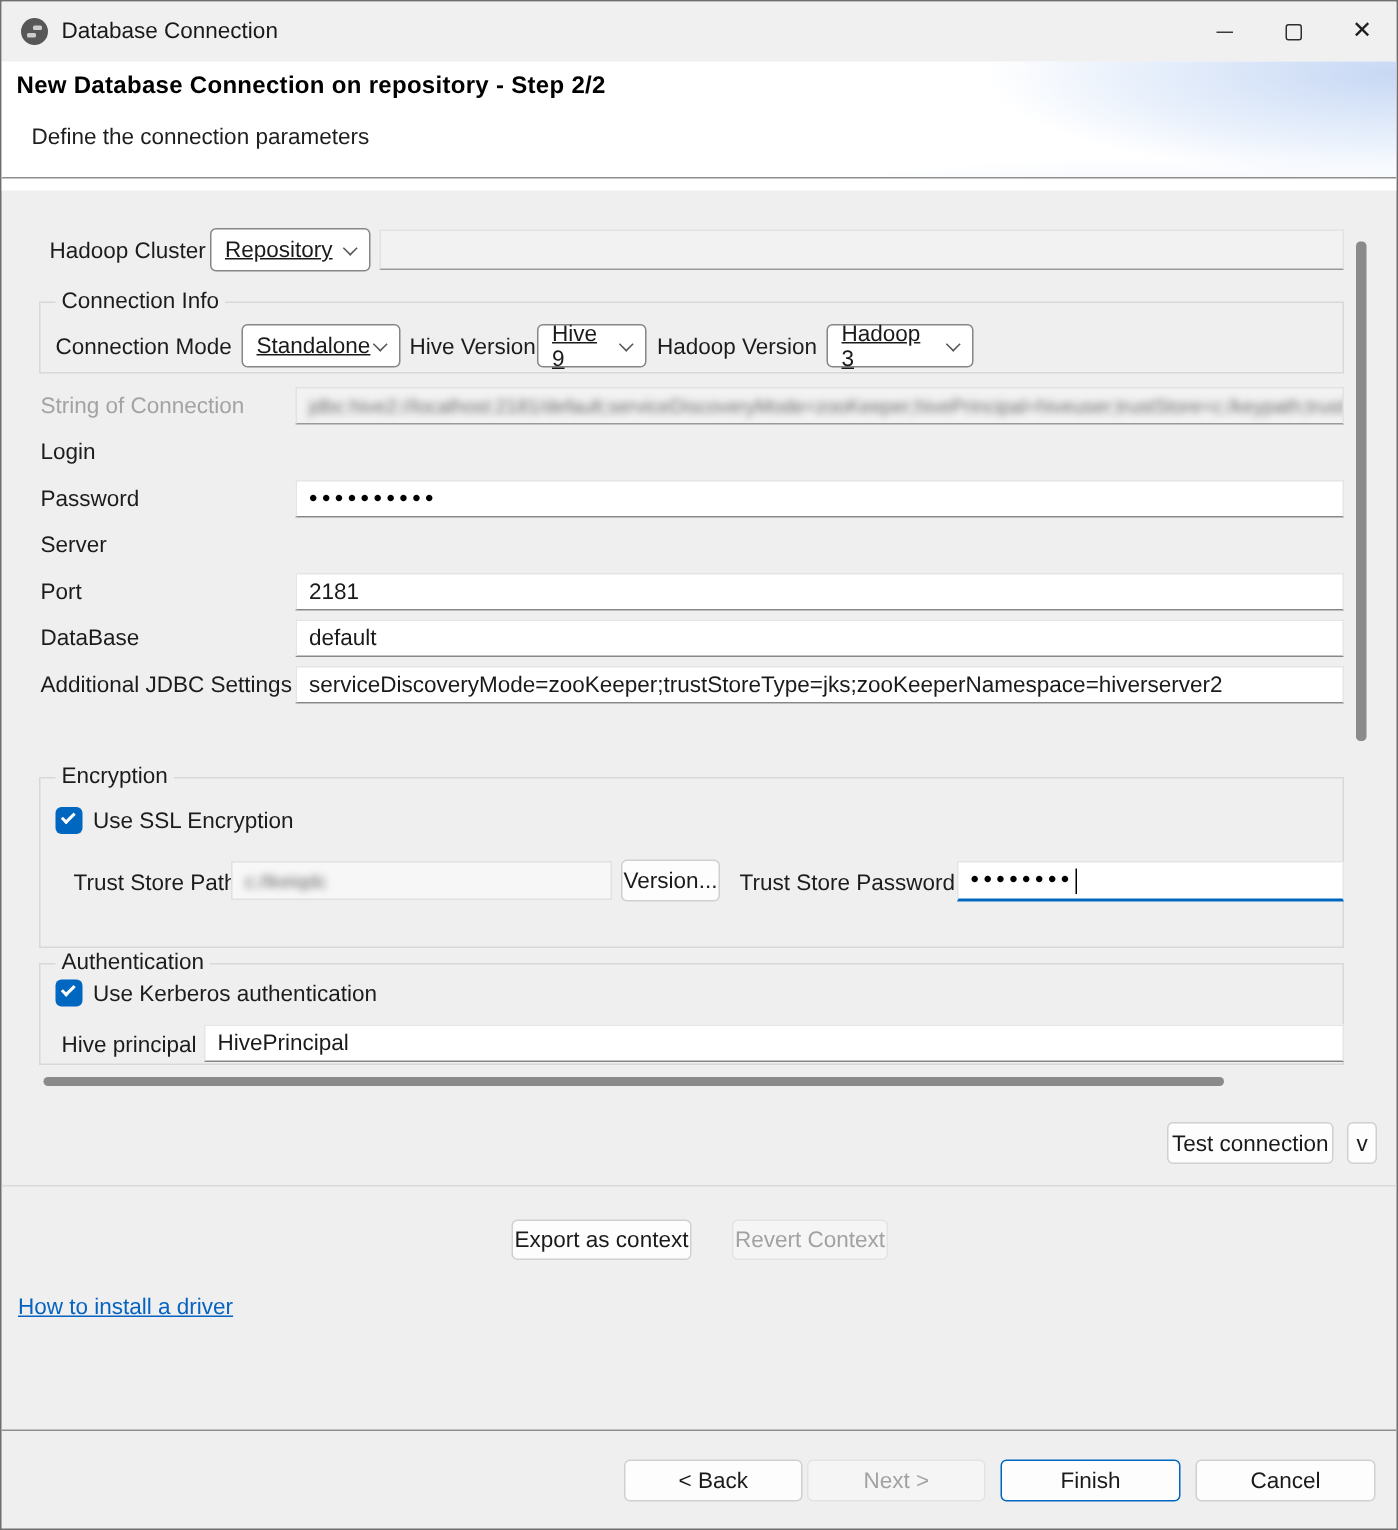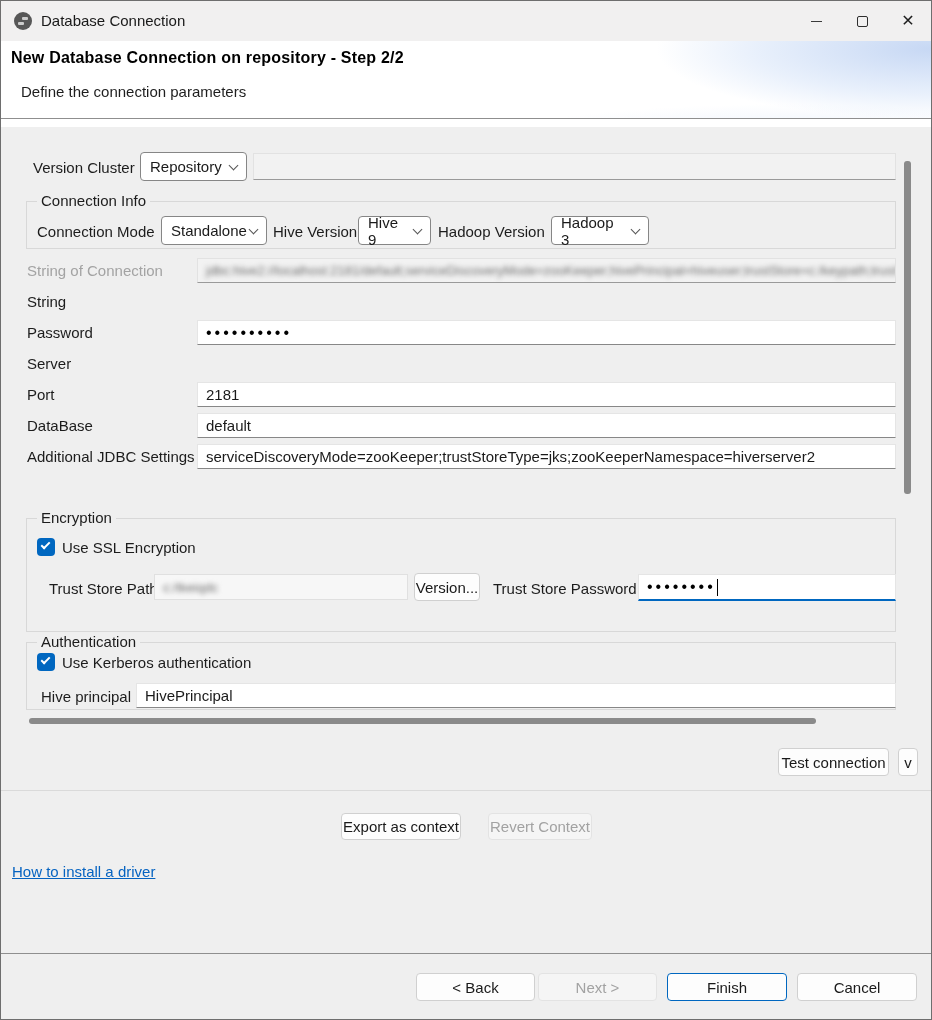--- a/index.html
+++ b/index.html
@@ -32,21 +32,21 @@
   }
   .header-title { position:absolute; left:10px; top:8px; font-size:16px; font-weight:bold; color:#000; letter-spacing:.2px; }
   .header-sub { position:absolute; left:20px; top:42px; font-size:15px; color:#1e1e1e; }
   .header-divider { position:absolute; top:117px; left:0; right:0; height:1px; background:#8f8f8f; }
 
   
   .lbl { position:absolute; font-size:15px; color:#1c1c1c; white-space:nowrap; }
   .lbl-disabled { color:#a3a3a3; }
 
   .dropdown { position:absolute; height:29px; background:#fff; border:1px solid #868686; border-radius:4px;
-    display:flex; align-items:center; padding:0 26px 0 9px; font-size:15px; cursor:default; }
+    display:flex; align-items:center; padding:0 26px 0 9px; font-size:15px; cursor:default;text-decoration:underline; }
   .chevron { position:absolute; right:9px; top:9px; width:7px; height:7px;
     border-right:1.4px solid #565656; border-bottom:1.4px solid #565656; transform:rotate(45deg); }
 
   .tfield { position:absolute; left:196px; width:699px; height:25px; background:#fff;
     border:1px solid #e5e5e5; border-bottom:1px solid #878787;
     display:flex; align-items:center; padding:0 8px; font-size:15px; overflow:hidden; white-space:nowrap; }
   .tfield-disabled { background:#f2f2f2; border-color:#e2e2e2; border-bottom-color:#9a9a9a; }
 
   .blurred { filter:blur(2.6px); color:#6d6d6d; font-size:13px; white-space:nowrap; }
 
@@ -94,21 +94,21 @@
       </span>
   </div>
 
   <div class="header">
     <div class="swoosh"></div>
     <div class="header-title">New Database Connection on repository - Step 2/2</div>
     <div class="header-sub">Define the connection parameters</div>
   </div>
   <div class="header-divider"></div>
 
-  <span class="lbl" style="left:32px; top:158px;">Version Cluster</span>
+  <span class="lbl" style="left:32px; top:158px;">Hadoop Cluster</span>
   <div class="dropdown" style="left:139px; top:151px; width:107px;">
     <span>Repository</span>
     <span class="chevron"></span>
   </div>
   <div class="tfield tfield-disabled" style="left:252px; top:152px; width:643px; height:27px;"></div>
 
   <div class="groupbox" style="left:25px; top:200px; width:870px; height:48px;">
     <span class="group-label">Connection Info</span>
   </div>
   <span class="lbl" style="left:36px; top:222px;">Connection Mode</span>
@@ -125,21 +125,21 @@
   <div class="dropdown" style="left:550px; top:215px; width:98px;">
     <span>Hadoop 3</span>
     <span class="chevron"></span>
   </div>
 
   <span class="lbl lbl-disabled" style="left:26px; top:261px;">String of Connection</span>
   <div class="tfield tfield-disabled" style="top:257px;">
     <span class="blurred">jdbc:hive2://localhost:2181/default;serviceDiscoveryMode=zooKeeper;hivePrincipal=hiveuser;trustStore=c:/keypath;trustStorePw</span>
   </div>
 
-  <span class="lbl" style="left:26px; top:292px;">String</span>
+  <span class="lbl" style="left:26px; top:292px;">Login</span>
 
   <span class="lbl" style="left:26px; top:323px;">Password</span>
   <div class="tfield" style="top:319px;">
     <span class="dots">••••••••••</span>
   </div>
 
   <span class="lbl" style="left:26px; top:354px;">Server</span>
 
   <span class="lbl" style="left:26px; top:385px;">Port</span>
   <div class="tfield" style="top:381px;">

